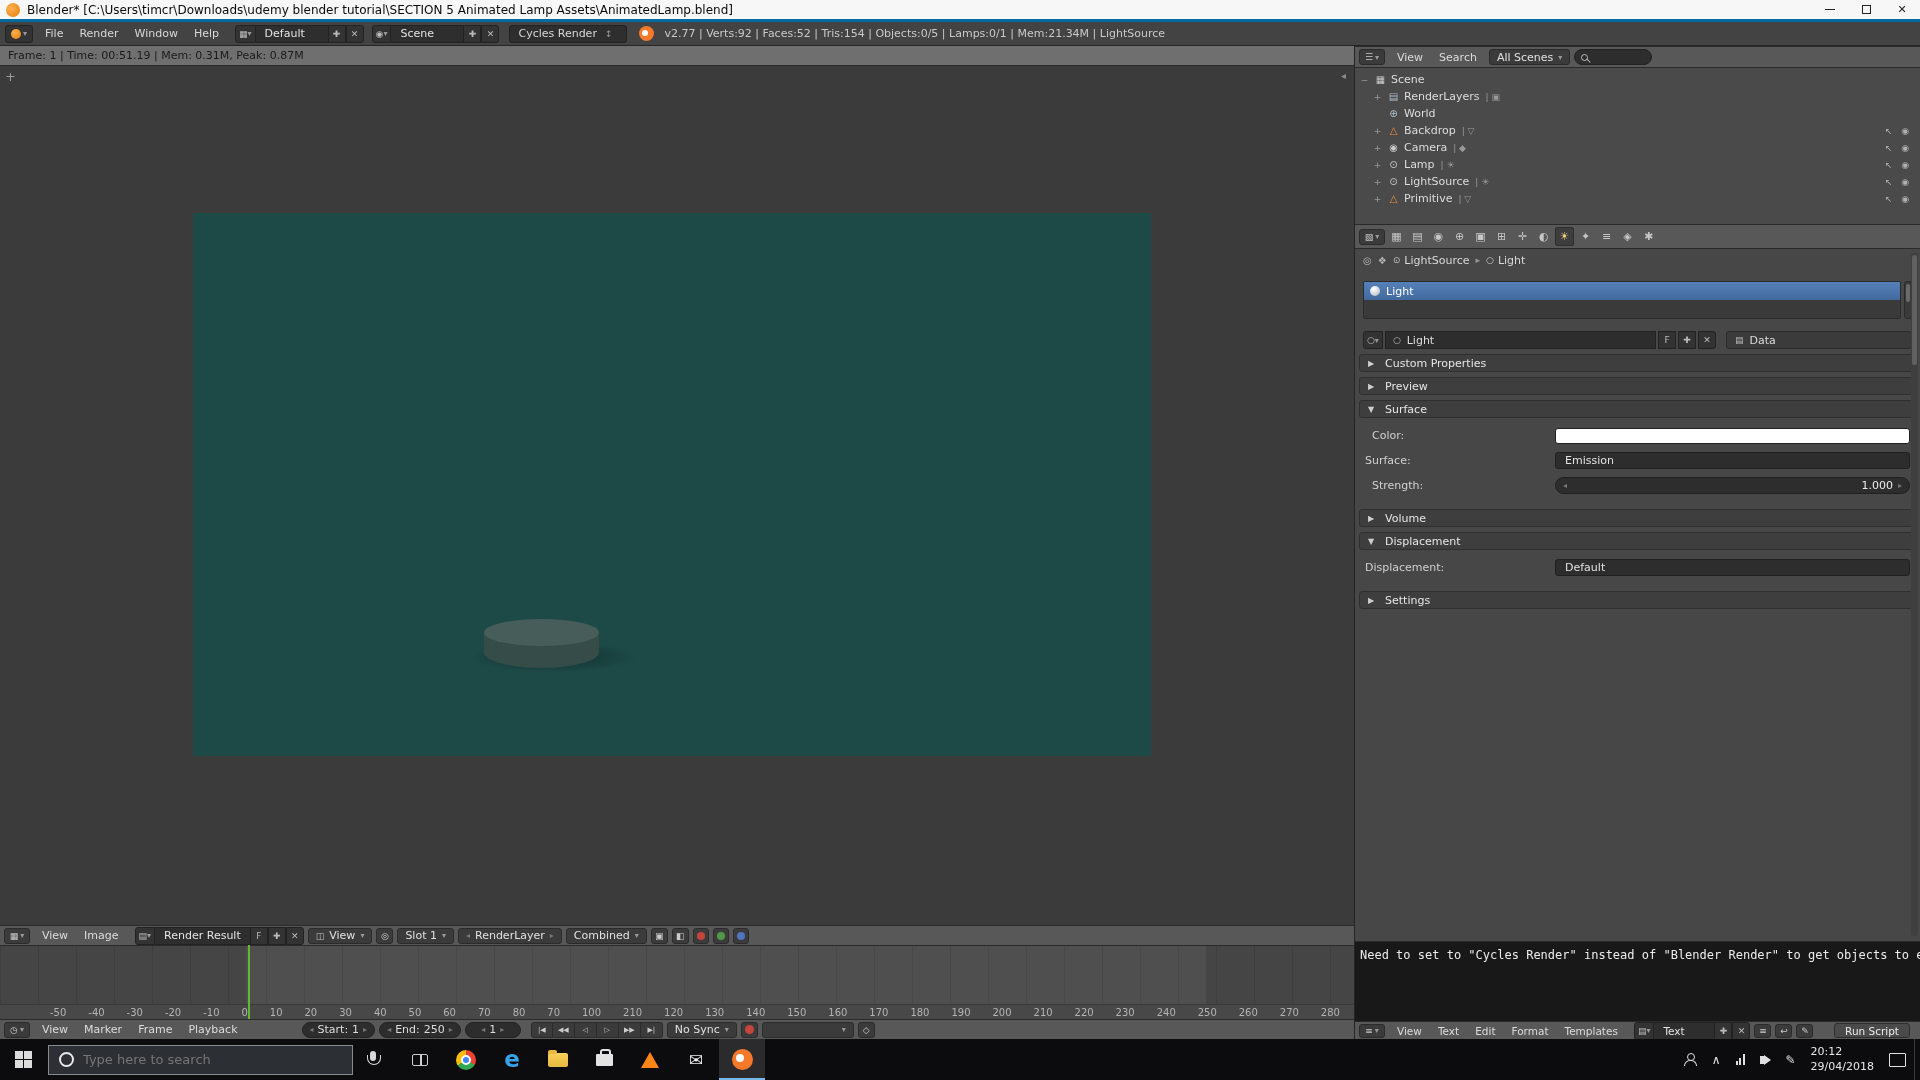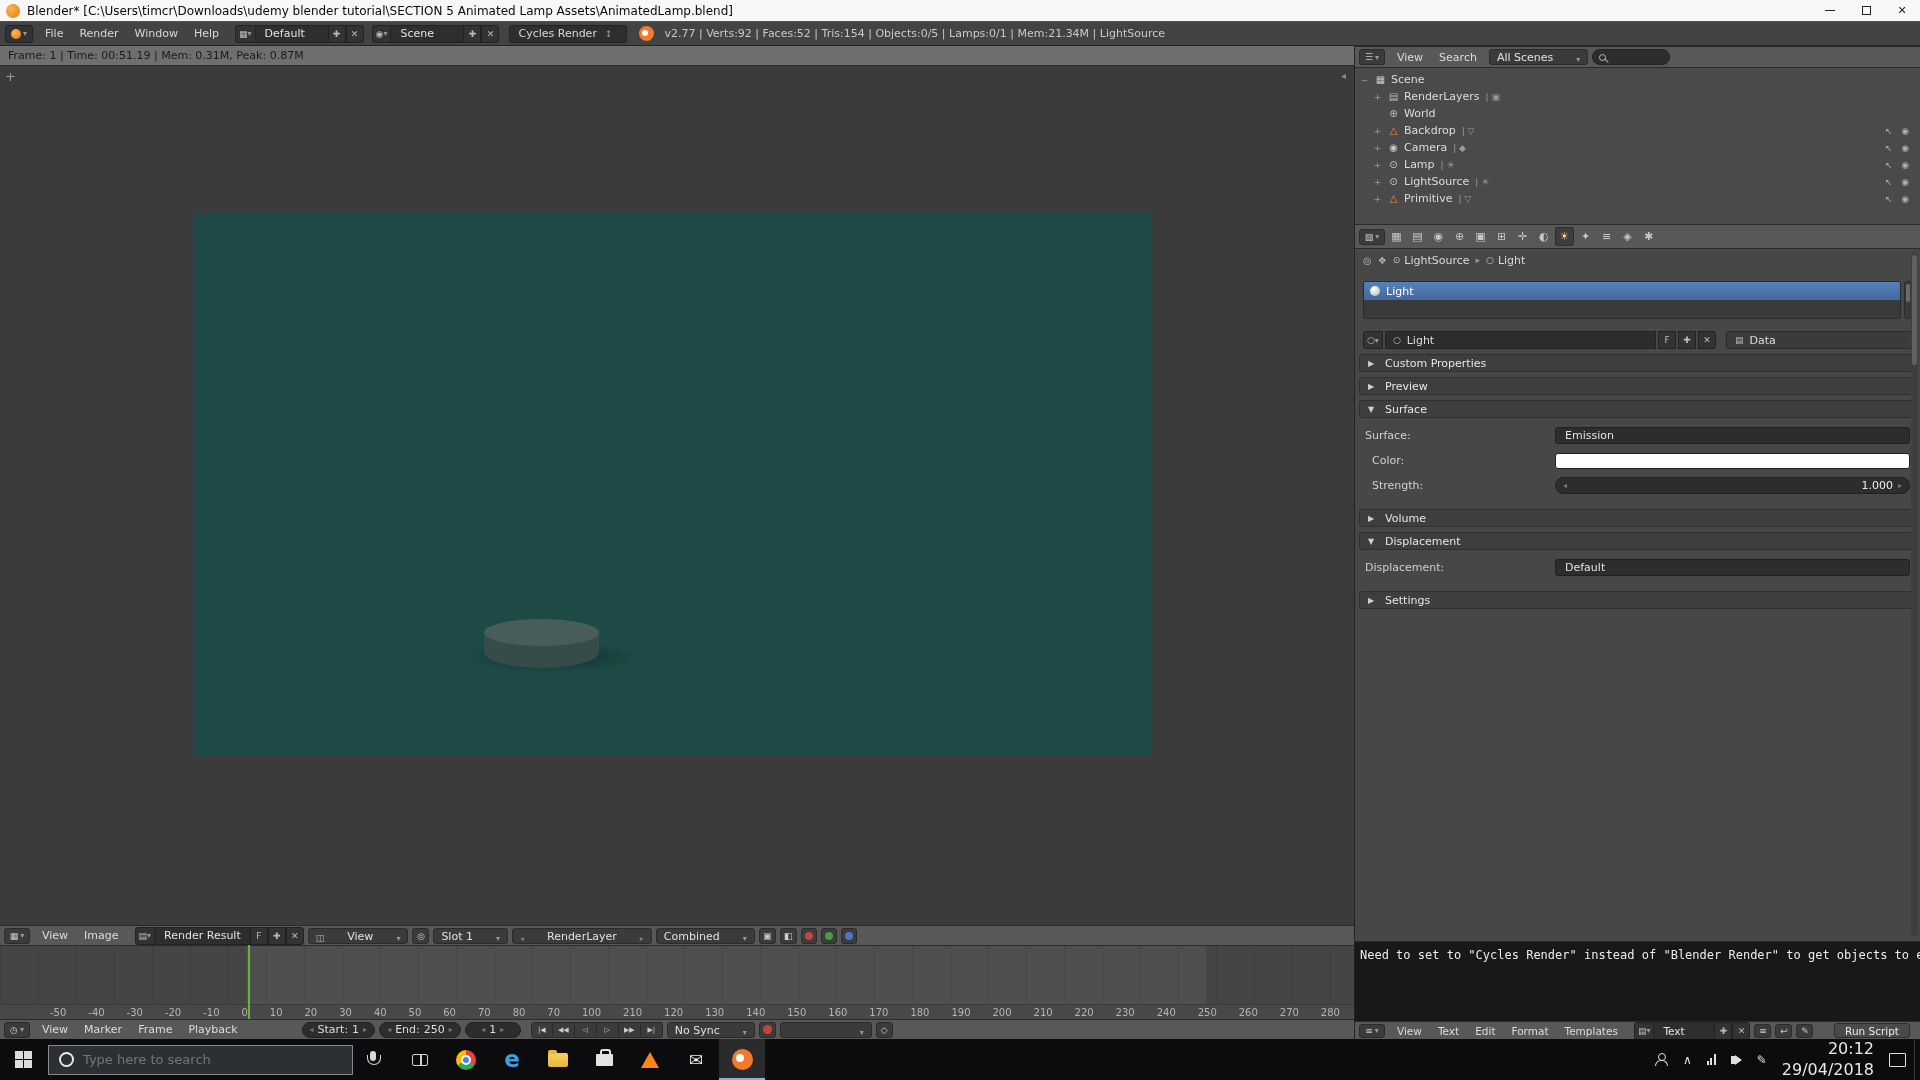--- a/index.html
+++ b/index.html
@@ -1,21 +1,21 @@
 <!DOCTYPE html>
 <html><head>
 <meta charset="utf-8">
 <style>
   *{box-sizing:border-box;margin:0;padding:0;cursor:default}
   html,body{width:1920px;height:1080px;overflow:hidden;background:#3b3b3b;
     font-family:"DejaVu Sans",sans-serif;font-size:11px;color:#dcdcdc}
 
   
   .titlebar{position:absolute;top:0;left:0;width:1920px;height:22px;background:#f7f7f7;
-    color:#0a0a0a;display:flex;align-items:center;padding-left:6px;font-size:12px;border-bottom:1px solid #0369a1}
+    color:#0a0a0a;display:flex;align-items:center;padding-left:6px;font-size:12px;border-bottom:3px solid #0369a1}
   .tb-ico{width:14px;height:14px;border-radius:50%;background:radial-gradient(circle at 35% 35%,#ffb24d,#e87912);margin-right:7px;flex:none}
   .tb-title{white-space:nowrap;overflow:hidden}
   .tb-ctrls{margin-left:auto;display:flex;height:22px}
   .tb-btn{width:36px;display:flex;align-items:center;justify-content:center;color:#222;font-size:11px}
   .gl-min{width:10px;height:1px;background:#222;display:block}
   .gl-max{width:9px;height:9px;border:1px solid #222;display:block}
 
   
   .top-header{position:absolute;top:22px;left:0;width:1920px;height:24px;background:#434343;
     border-bottom:1px solid #252525;display:flex;align-items:center;gap:4px;padding:0 5px;color:#d8d8d8}
@@ -52,21 +52,21 @@
     background:radial-gradient(ellipse at center,rgba(8,26,24,.55) 0%,rgba(8,26,24,0) 70%)}
   .cyl-body{position:absolute;left:291px;top:419px;width:115px;height:36px;background:#354c49;
     border-radius:6px 6px 58px 58px/4px 4px 16px 16px}
   .cyl-top{position:absolute;left:291px;top:406px;width:115px;height:27px;border-radius:50%;background:#465d59}
 
   
   .bar{display:flex;align-items:center;gap:4px;padding:0 4px;background:#585858;border-top:1px solid #2a2a2a;color:#dcdcdc}
   .hico{width:26px;height:16px;background:#3b3b3b;border:1px solid #2b2b2b;border-radius:3px;flex:none;
     display:flex;align-items:center;justify-content:center;gap:2px;font-size:9px;color:#ccc}
   .hbtn{height:16px;background:#3b3b3b;border:1px solid #2b2b2b;border-radius:3px;display:flex;
-    align-items:flex-end;gap:23px;padding:0 7px;font-size:11px;color:#e0e0e0;white-space:nowrap}
+    align-items:center;gap:5px;padding:0 7px;font-size:11px;color:#e0e0e0;white-space:nowrap}
   .sq{width:17px;padding:0;justify-content:center;flex:none}
   .dotbtn{width:16px;height:16px;border-radius:3px;background:#3b3b3b;border:1px solid #2b2b2b;
     display:flex;align-items:center;justify-content:center}
   .dot{width:8px;height:8px;border-radius:50%}
 
   .img-header{position:absolute;top:925px;left:0;width:1354px;height:20px}
 
   
   .tl-track{position:absolute;top:945px;left:0;width:1354px;height:59px;background:#454545;
     border-top:1px solid #2a2a2a;overflow:hidden;
@@ -186,21 +186,21 @@
   .ppl{position:relative;width:14px;height:13px}
   .ppl::before{content:"";position:absolute;top:0;left:4px;width:6px;height:6px;border:1.4px solid #e0e0e0;border-radius:50%}
   .ppl::after{content:"";position:absolute;bottom:0;left:1px;width:11px;height:5px;border:1.4px solid #e0e0e0;
     border-bottom:none;border-radius:6px 6px 0 0}
   .bars{display:flex;align-items:flex-end;gap:1.5px;height:11px}
   .bars span{width:2px;background:#e0e0e0;display:block}
   .volw{display:flex;align-items:center}
   .volrect{width:4px;height:8px;background:#e0e0e0}
   .volcone{width:0;height:0;border-top:5px solid transparent;border-bottom:5px solid transparent;border-left:7px solid #e0e0e0}
   .ti{color:#e0e0e0}
-  .clock{text-align:right;font-size:16px;line-height:1.3}
+  .clock{text-align:left;font-size:11px;line-height:1.3}
   .action{width:17px;height:14px;border:1.5px solid #e0e0e0;border-radius:1px}
   .show-desktop{width:6px;height:41px;border-left:1px solid #3a3a3a}
   .mag{width:7px;height:7px;border:1.4px solid #bbb;border-radius:50%;position:relative;flex:none}
   .mag::after{content:"";position:absolute;right:-3px;bottom:-2px;width:4.5px;height:1.4px;background:#bbb;transform:rotate(45deg)}
   .osearch{width:78px;height:16px;background:#2d2d2d;border:1px solid #222;border-radius:8px;
     display:flex;align-items:center;padding:0 6px;gap:5px}
 </style>
 </head>
 <body>
 
@@ -543,29 +543,29 @@
   </div>
   <div class="phead">
     <span class="tri">▶</span>
     <span>Preview</span>
   </div>
   <div class="phead">
     <span class="tri">▼</span>
     <span>Surface</span>
   </div>
   <div class="psec">
+    <div class="prow sub">
+      <span class="plab">Color:</span>
+      <div class="pcolor"></div>
+    </div>
     <div class="prow">
       <span class="plab">Surface:</span>
       <div class="pmenu">
           <span>Emission</span>
         </div>
-    </div>
-    <div class="prow sub">
-      <span class="plab">Color:</span>
-      <div class="pcolor"></div>
     </div>
     <div class="prow sub">
       <span class="plab">Strength:</span>
       <div class="pslider">
         <span class="sarr">◂</span>
         <span class="sval">1.000</span>
         <span class="sarr">▸</span>
       </div>
     </div>
   </div>

